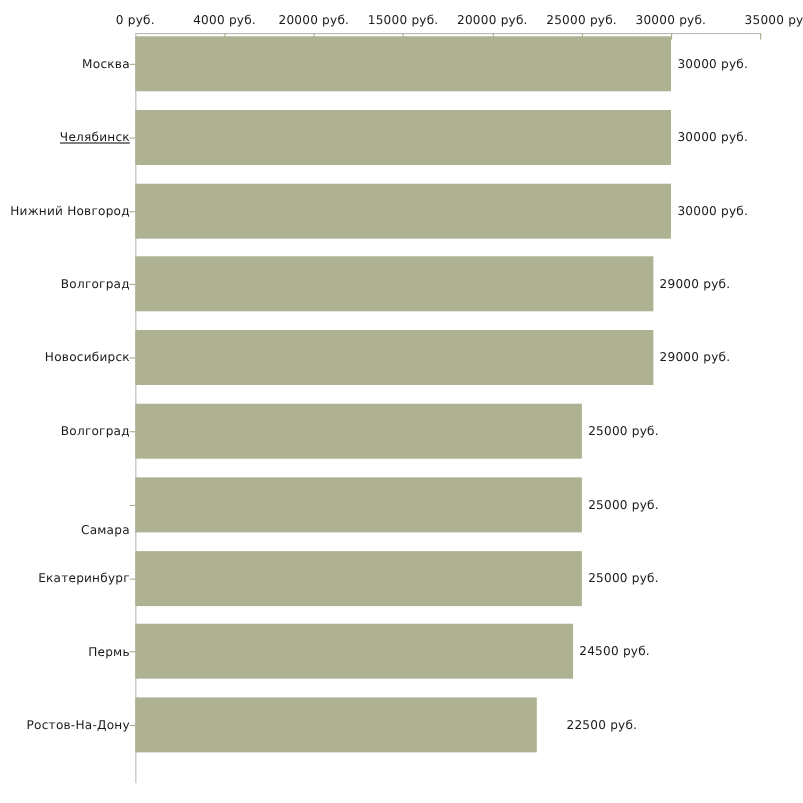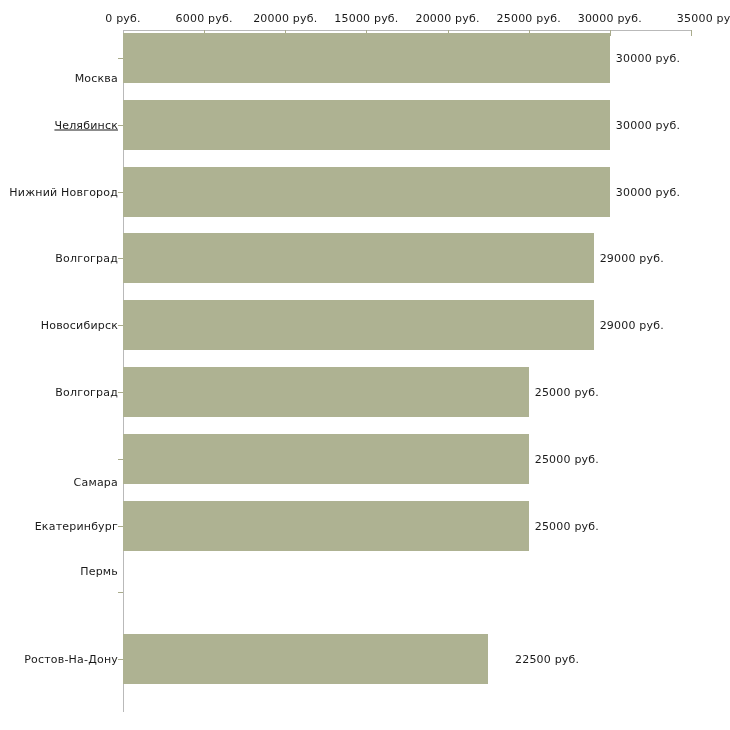--- a/index.html
+++ b/index.html
@@ -114,21 +114,21 @@
     letter-spacing: 0.2px;
   }
 </style>
 </head>
 <body>
 
 <div id="chart-root">
 
   <div id="x-axis-labels">
       <div class="x-tick-label" style="left: 123px;">0 руб.</div>
-      <div class="x-tick-label" style="left: 204.143px;">6000 руб.</div>
+      <div class="x-tick-label" style="left: 204.143px;">4000 руб.</div>
       <div class="x-tick-label" style="left: 285.286px;">20000 руб.</div>
       <div class="x-tick-label" style="left: 366.429px;">15000 руб.</div>
       <div class="x-tick-label" style="left: 447.571px;">20000 руб.</div>
       <div class="x-tick-label" style="left: 528.714px;">25000 руб.</div>
       <div class="x-tick-label" style="left: 609.857px;">30000 руб.</div>
       <div class="x-tick-label" style="left: 709px;">35000 руб.</div>
     </div>
 
   <div id="x-axis-line"></div>
   <div id="y-axis-line"></div>
@@ -179,32 +179,36 @@
         <div class="bar-value-label" style="left: 411.714px;">25000 руб.</div>
       </div>
       <div class="bar-row" style="top: 403.8px; height: 50px;">
         <div class="bar" style="width: 405.714px; background: rgb(174, 178, 146);"></div>
         <div class="bar-value-label" style="left: 411.714px;">25000 руб.</div>
       </div>
       <div class="bar-row" style="top: 470.6px; height: 50px;">
         <div class="bar" style="width: 405.714px; background: rgb(174, 178, 146);"></div>
         <div class="bar-value-label" style="left: 411.714px;">25000 руб.</div>
       </div>
+      <div class="bar-row" style="top: 537.4px; height: 50px;">
+        <div class="bar" style="width: 397.6px; background: rgb(174, 178, 146);"></div>
+        <div class="bar-value-label" style="left: 403.6px;">24500 руб.</div>
+      </div>
       <div class="bar-row" style="top: 604.2px; height: 50px;">
         <div class="bar" style="width: 365.143px; background: rgb(174, 178, 146);"></div>
         <div class="bar-value-label" style="left: 392px;">22500 руб.</div>
       </div>
     </div>
 
   <div id="category-labels">
-      <div class="cat-label" style="top: 58px; margin-top: 20px;">Москва</div>
+      <div class="cat-label" style="top: 58px;">Москва</div>
       <div class="cat-label" style="top: 124.8px; text-decoration: underline;">Челябинск</div>
       <div class="cat-label" style="top: 191.6px;">Нижний Новгород</div>
       <div class="cat-label" style="top: 258.4px;">Волгоград</div>
       <div class="cat-label" style="top: 325.2px;">Новосибирск</div>
       <div class="cat-label" style="top: 392px;">Волгоград</div>
       <div class="cat-label" style="top: 482px;">Самара</div>
       <div class="cat-label" style="top: 525.6px;">Екатеринбург</div>
-      <div class="cat-label" style="top: 571px;">Пермь</div>
+      <div class="cat-label" style="top: 593px;">Пермь</div>
       <div class="cat-label" style="top: 659.2px;">Ростов-На-Дону</div>
     </div>
 
 </div>
 
 </body></html>

